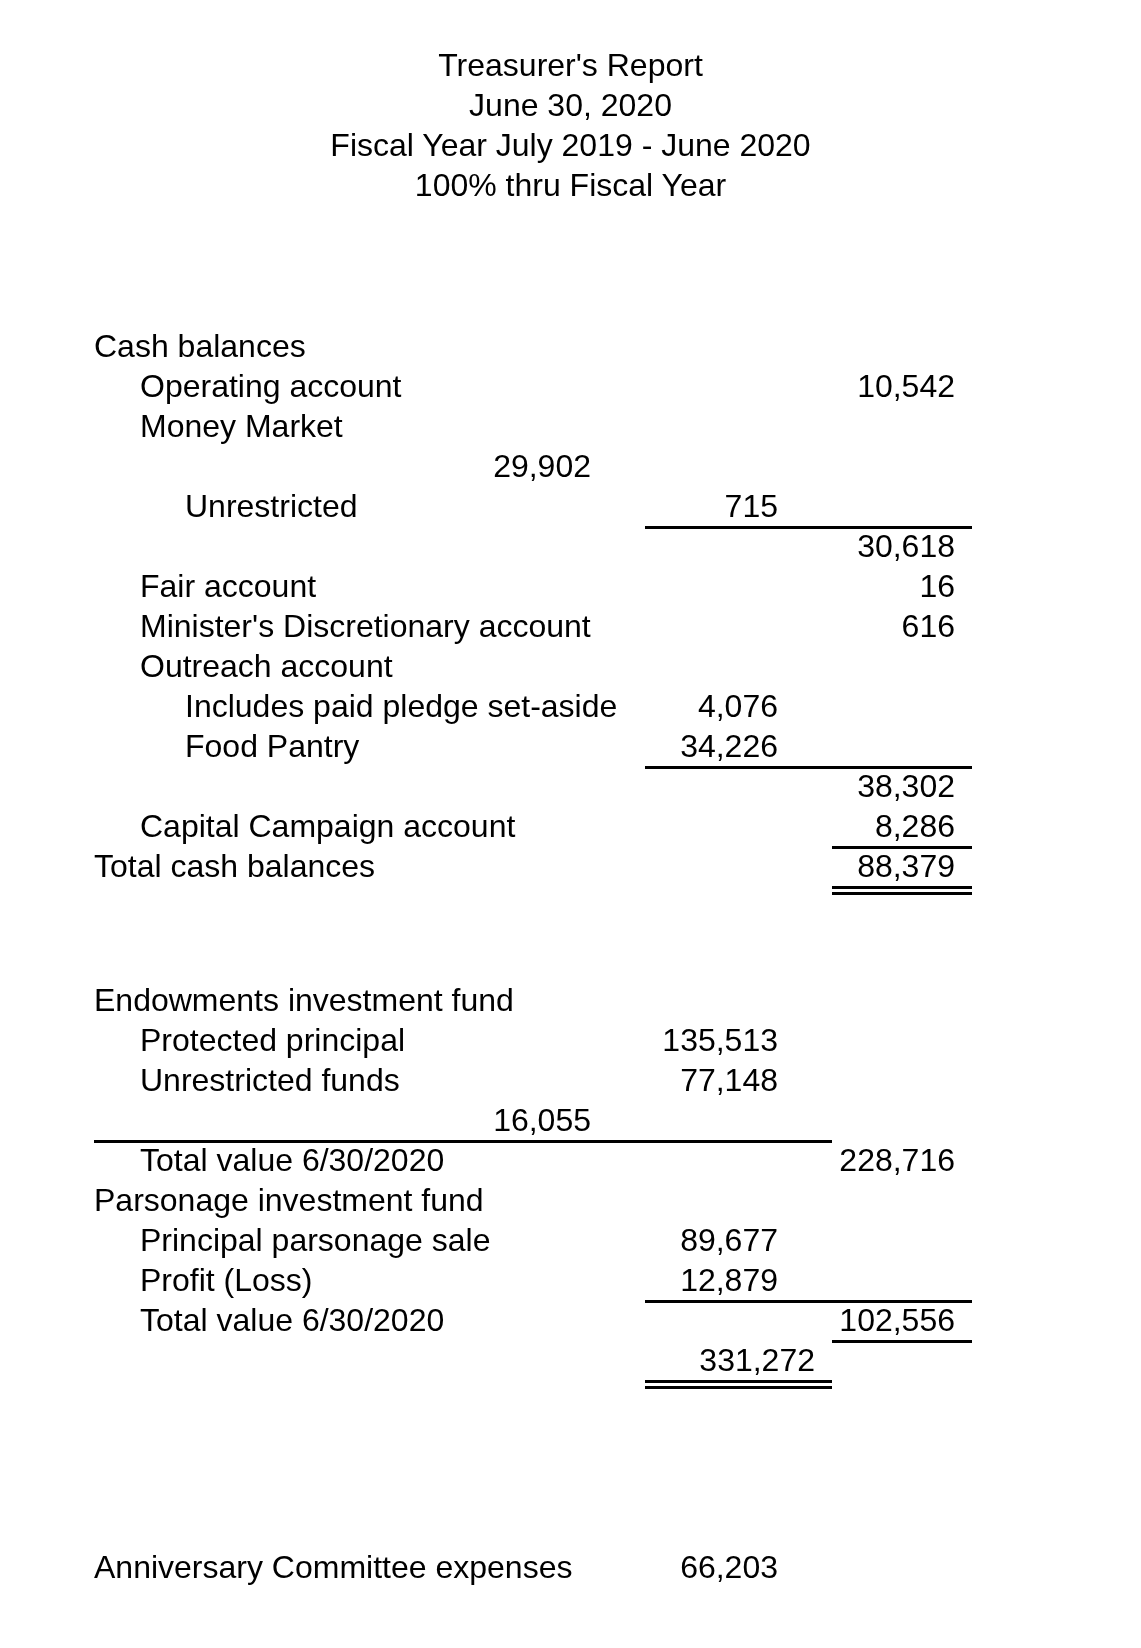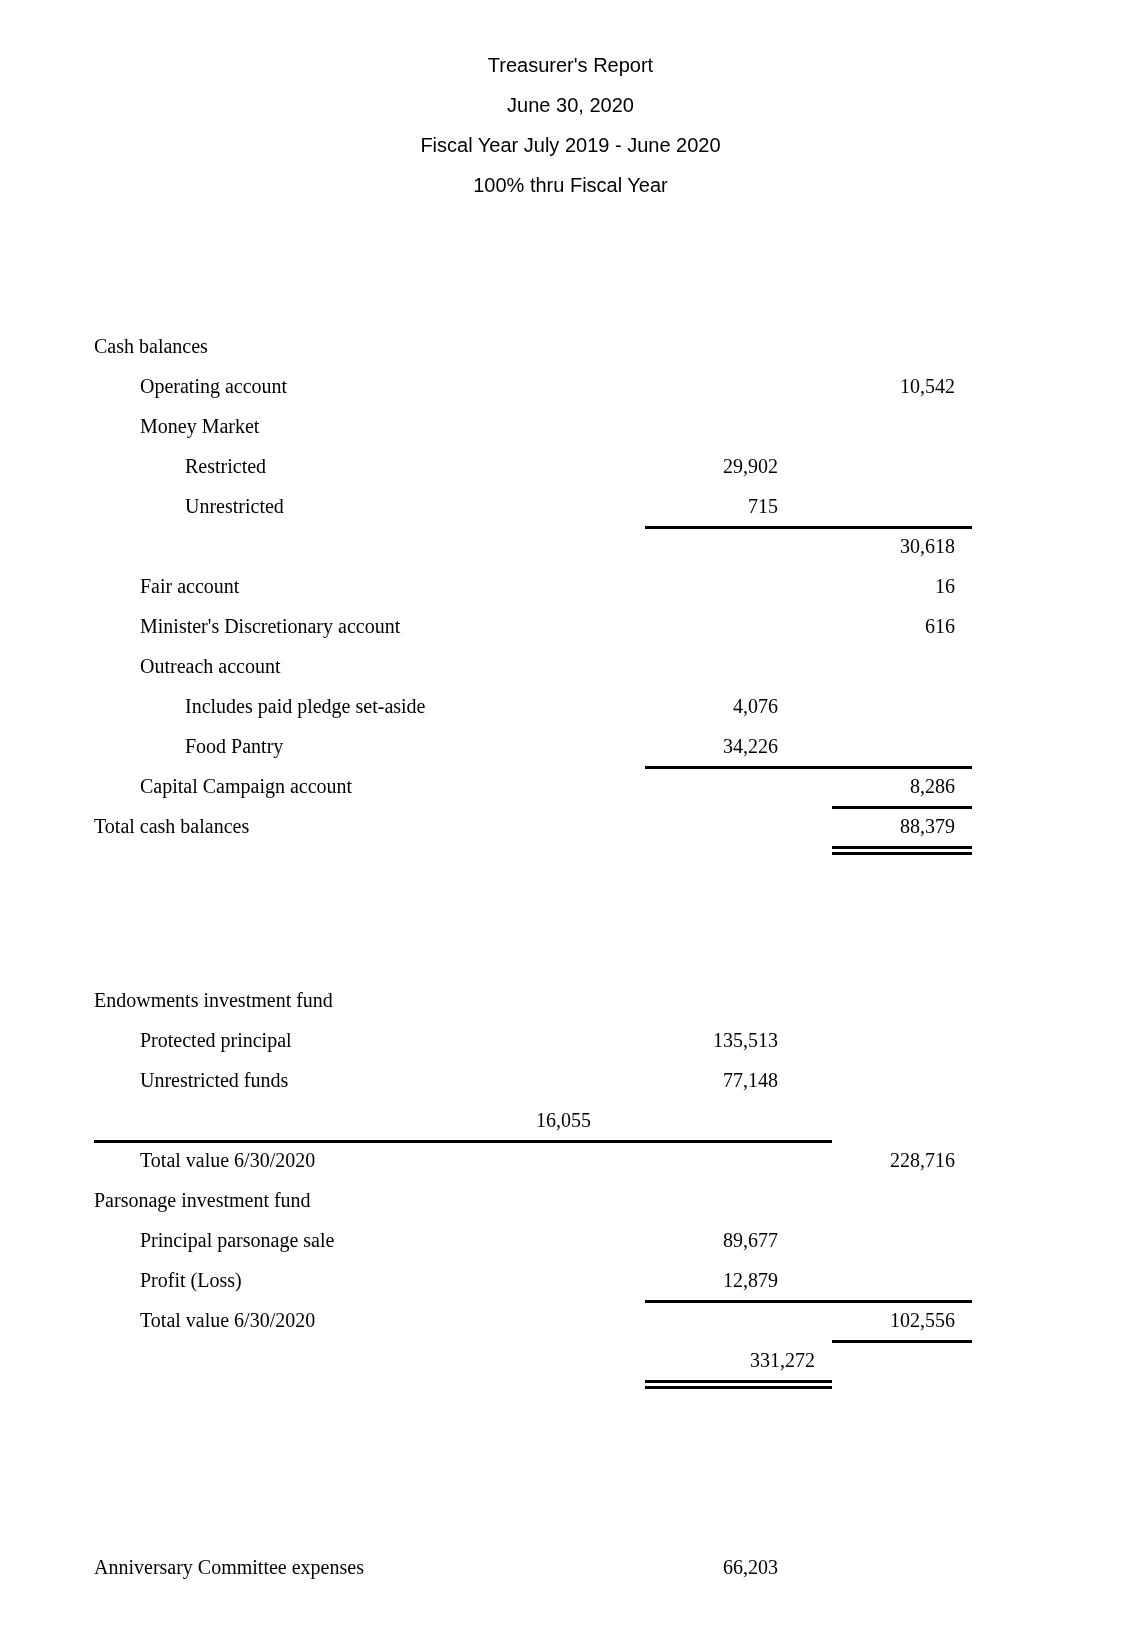--- a/index.html
+++ b/index.html
@@ -3,21 +3,21 @@
 <meta charset="utf-8">
 <style>
   html, body { margin: 0; padding: 0; background: #ffffff; }
   .page {
     position: relative;
     width: 1141px;
     height: 1648px;
     background: var(--bg, #ffffff);
     color: var(--text, #000000);
     font-family: "Liberation Sans", sans-serif;
-    font-size: 20px;
+    font-size: 32px;
     overflow: hidden;
   }
   .report-header {
     position: absolute;
     top: 45px;
     left: 0;
     width: 100%;
     text-align: center;
     line-height: 40px;
   }
@@ -27,21 +27,20 @@
     width: 878px;
   }
   .section-cash-balances { top: 326px; }
   .section-investments   { top: 980px; }
   .section-footer        { top: 1535px; margin-top: 12px; }
   .row {
     display: grid;
     grid-template-columns: 551px 187px 140px; 
     height: 40px;
     line-height: 40px;
-    font-family: Liberation Serif, serif;
   }
   .cell { box-sizing: border-box; white-space: nowrap; overflow: visible; }
   .label.indent-1 { padding-left: 46px; }
   .label.indent-2 { padding-left: 91px; }
   .num  { text-align: right; font-variant-numeric: tabular-nums; }
   .col1 { padding-right: 54px; }
   .col2 { padding-right: 17px; }
   .rule        { border-bottom: 3px solid var(--rule, #000000); }
   .rule-double { border-bottom: 9px double var(--rule, #000000); }
 </style>
@@ -68,21 +67,20 @@
           <div class="cell label indent-1">Operating account</div>
           <div class="cell num col1"></div>
           <div class="cell num col2">10,542</div>
         </div>
         <div class="row">
           <div class="cell label indent-1">Money Market</div>
           <div class="cell num col1"></div>
           <div class="cell num col2"></div>
         </div>
         <div class="row">
-          <div class="cell label indent-2">Restricted</div>
           <div class="cell num col1">29,902</div>
           <div class="cell num col2"></div>
         </div>
         <div class="row">
           <div class="cell label indent-2">Unrestricted</div>
           <div class="cell num col1 rule">715</div>
           <div class="cell num col2 rule"></div>
         </div>
         <div class="row">
           <div class="cell label indent-0"></div>
@@ -106,20 +104,25 @@
         </div>
         <div class="row">
           <div class="cell label indent-2">Includes paid pledge set-aside</div>
           <div class="cell num col1">4,076</div>
           <div class="cell num col2"></div>
         </div>
         <div class="row">
           <div class="cell label indent-2">Food Pantry</div>
           <div class="cell num col1 rule">34,226</div>
           <div class="cell num col2 rule"></div>
+        </div>
+        <div class="row">
+          <div class="cell label indent-0"></div>
+          <div class="cell num col1"></div>
+          <div class="cell num col2">38,302</div>
         </div>
         <div class="row">
           <div class="cell label indent-1">Capital Campaign account</div>
           <div class="cell num col1"></div>
           <div class="cell num col2 rule">8,286</div>
         </div>
         <div class="row">
           <div class="cell label indent-0">Total cash balances</div>
           <div class="cell num col1"></div>
           <div class="cell num col2 rule-double">88,379</div>

